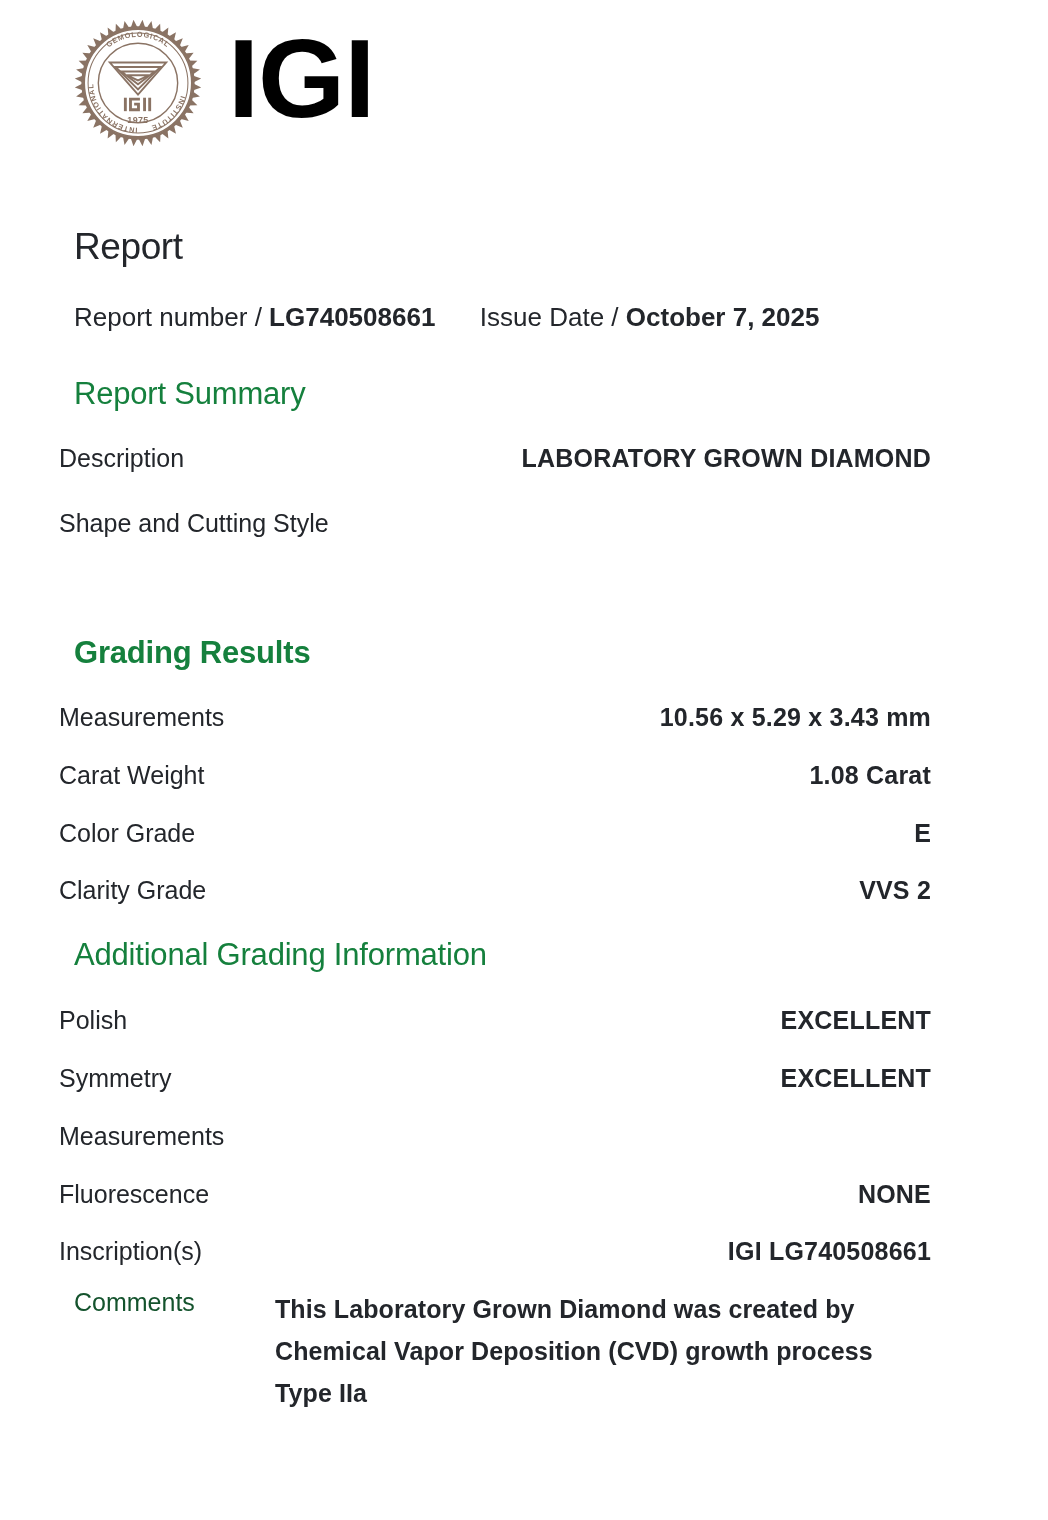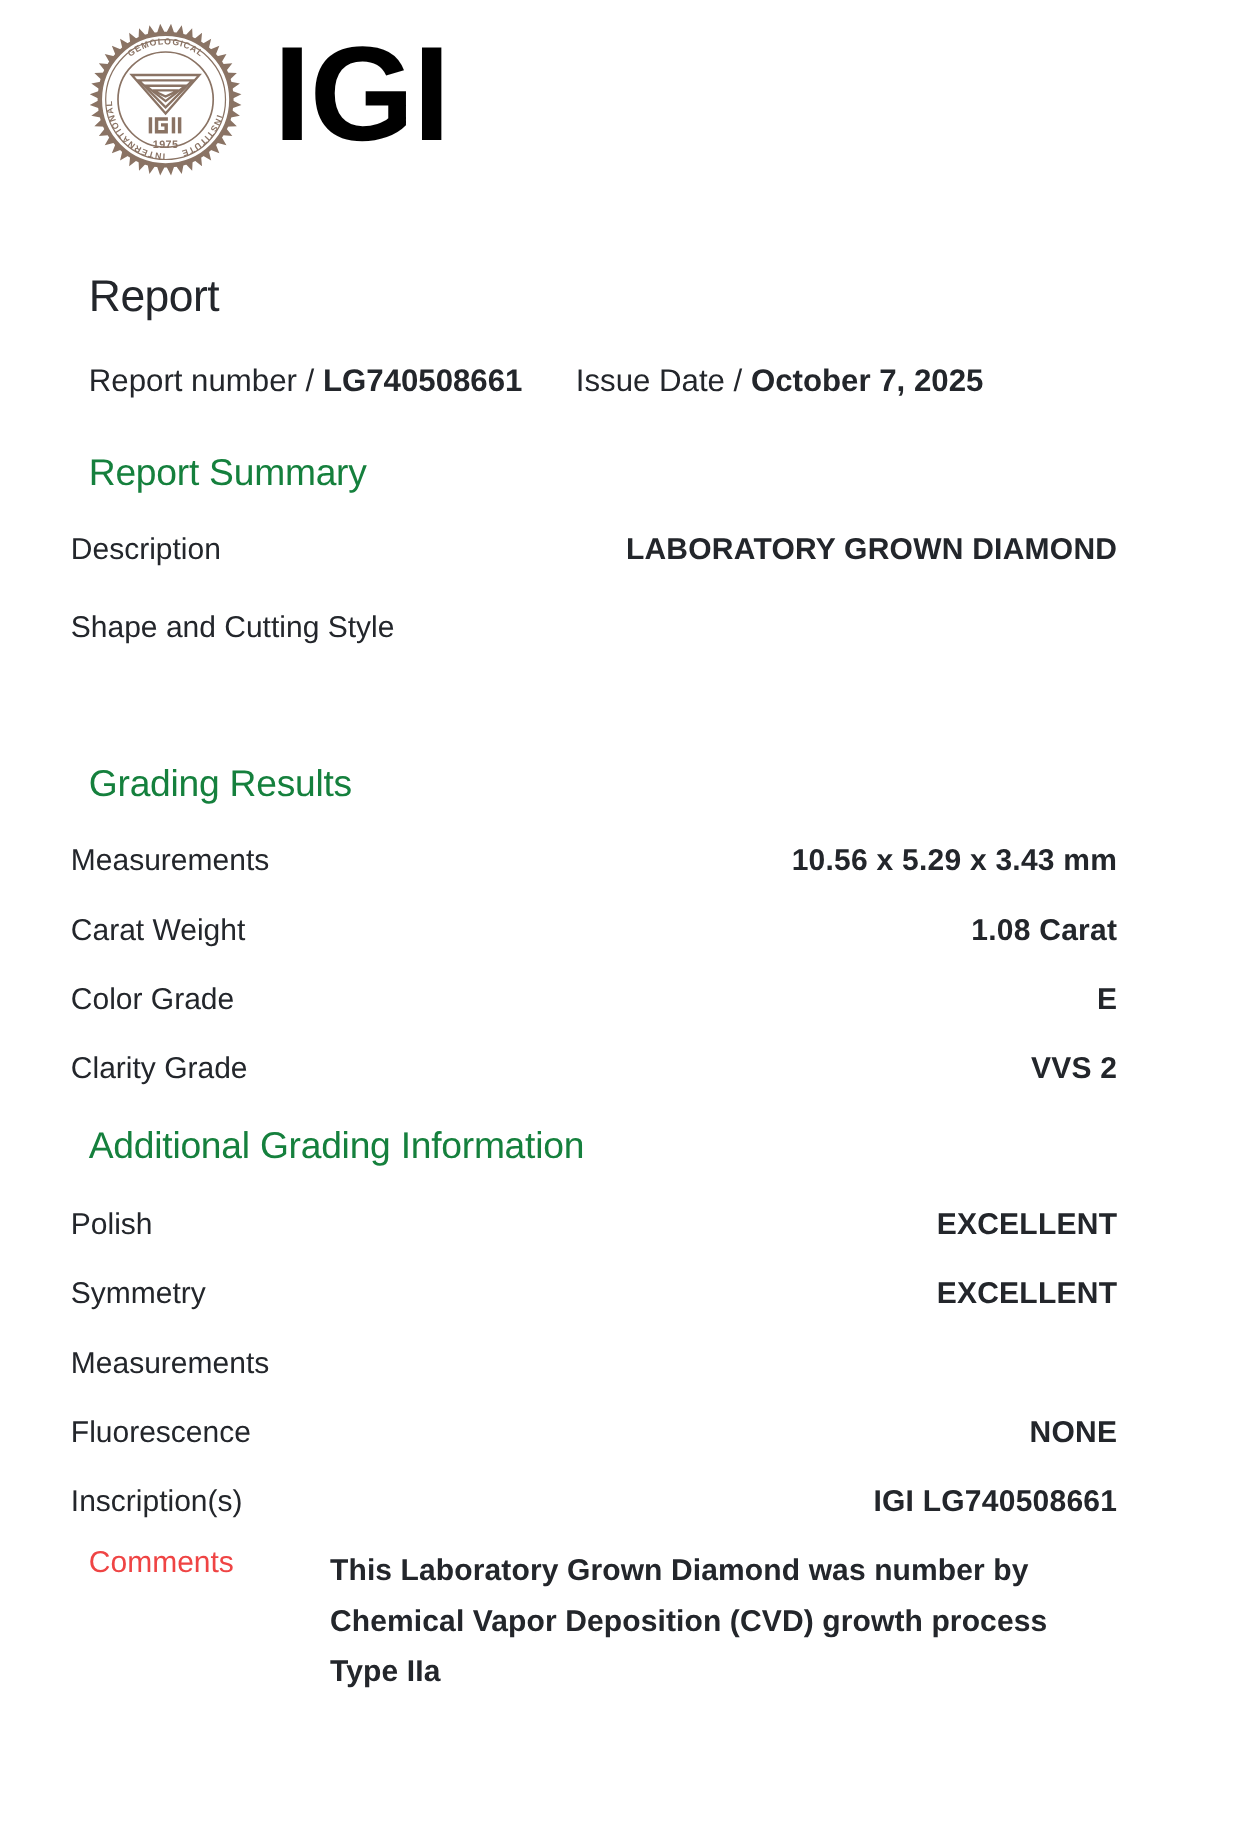--- a/index.html
+++ b/index.html
@@ -81,21 +81,21 @@
   .section-title {
     position: absolute;
     left: 74px;
     font-size: 31px;
     font-weight: 400;
     letter-spacing: -0.2px;
     color: #15803d;
     line-height: 1;
   }
   #sec-summary { top: 378px; }
-  #sec-grading { top: 637px; }
+  #sec-grading { top: 637px; font-weight: bold; }
   #sec-additional { top: 939px; }
 
   .row {
     position: absolute;
     left: 59px;
     width: 872px;
     height: 30px;
   }
   .row .label {
     position: absolute;
@@ -126,21 +126,21 @@
     left: 74px;
     top: 1288px;
     width: 872px;
   }
   .row-comments .label {
     position: absolute;
     left: 0;
     top: 0;
     font-size: 25px;
     font-weight: 400;
-    color: #ef4444;
+    color: #14532d;
     line-height: 1.15;
     white-space: nowrap;
   }
   .row-comments .value {
     position: absolute;
     left: 201px;
     top: 0;
     width: 660px;
     font-size: 25px;
     font-weight: 700;
@@ -259,16 +259,16 @@
     <span class="label">Fluorescence</span>
     <span class="value">NONE</span>
   </div>
   <div class="row" style="top:1237px">
     <span class="label">Inscription(s)</span>
     <span class="value">IGI LG740508661</span>
   </div>
 
   <div class="row-comments">
     <span class="label">Comments</span>
-    <span class="value">This Laboratory Grown Diamond was number by Chemical Vapor Deposition (CVD) growth process Type IIa</span>
+    <span class="value">This Laboratory Grown Diamond was created by Chemical Vapor Deposition (CVD) growth process Type IIa</span>
   </div>
 
 </div>
 
 </body></html>

